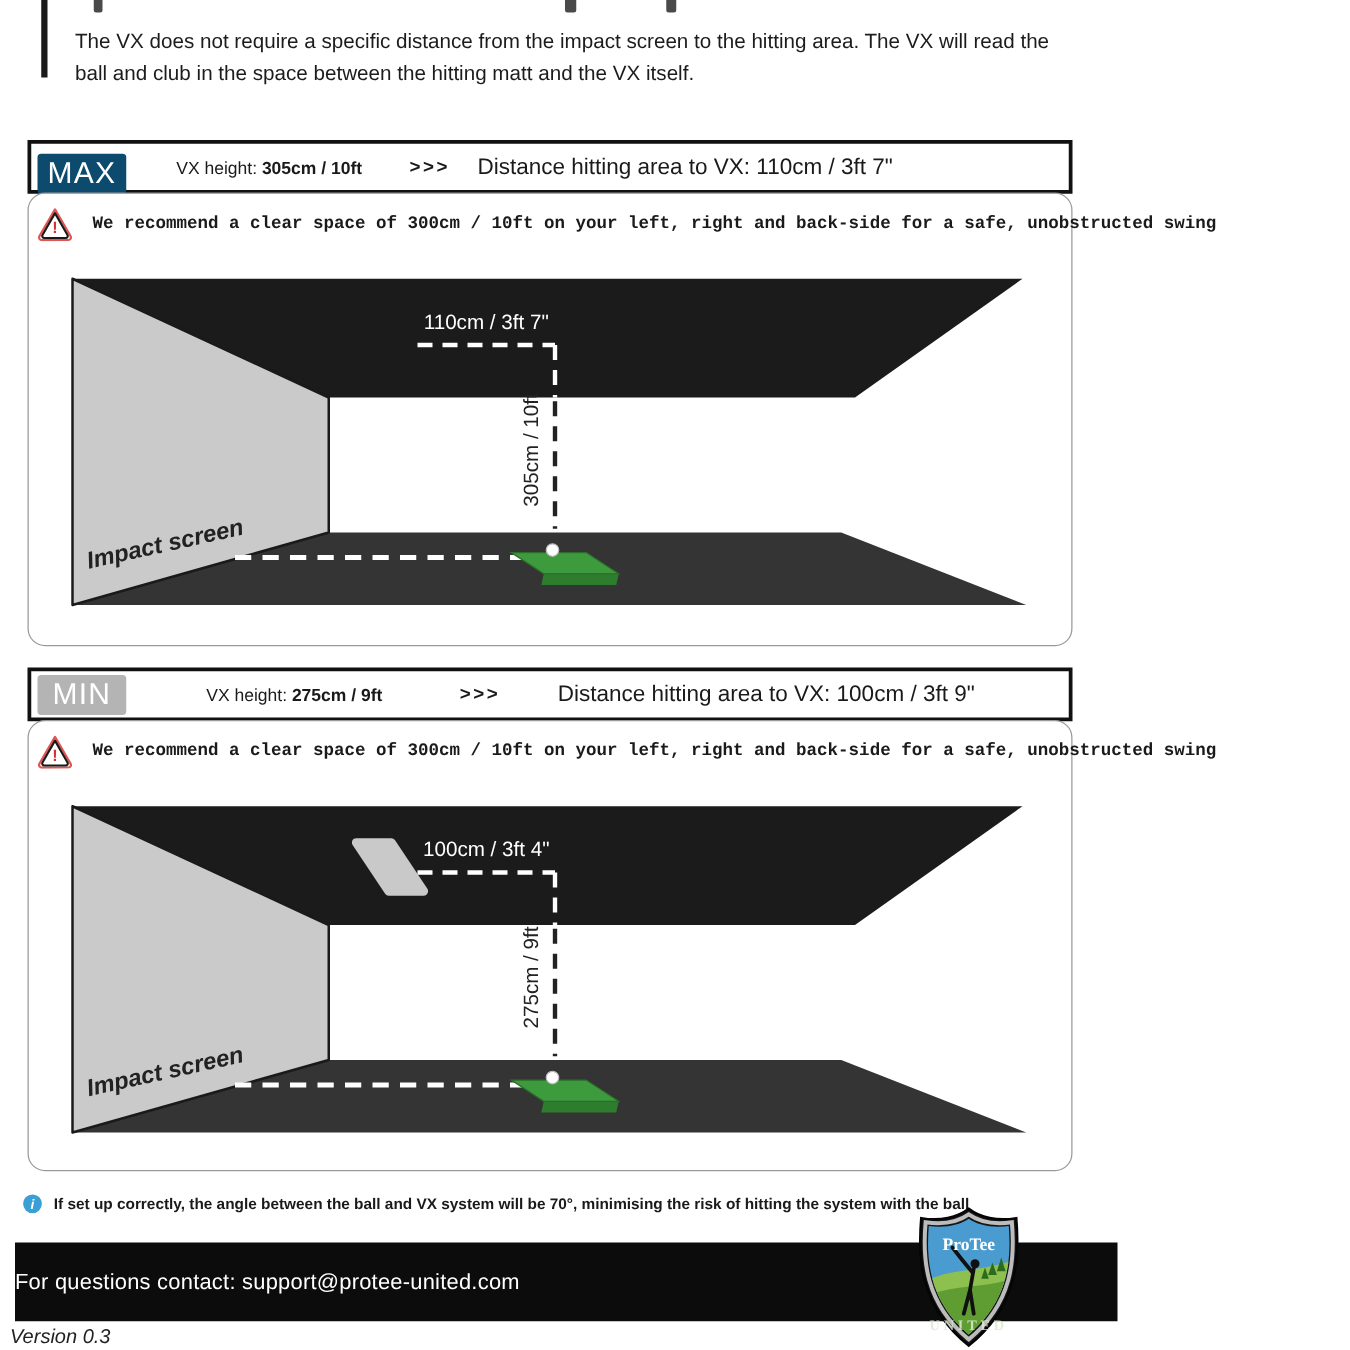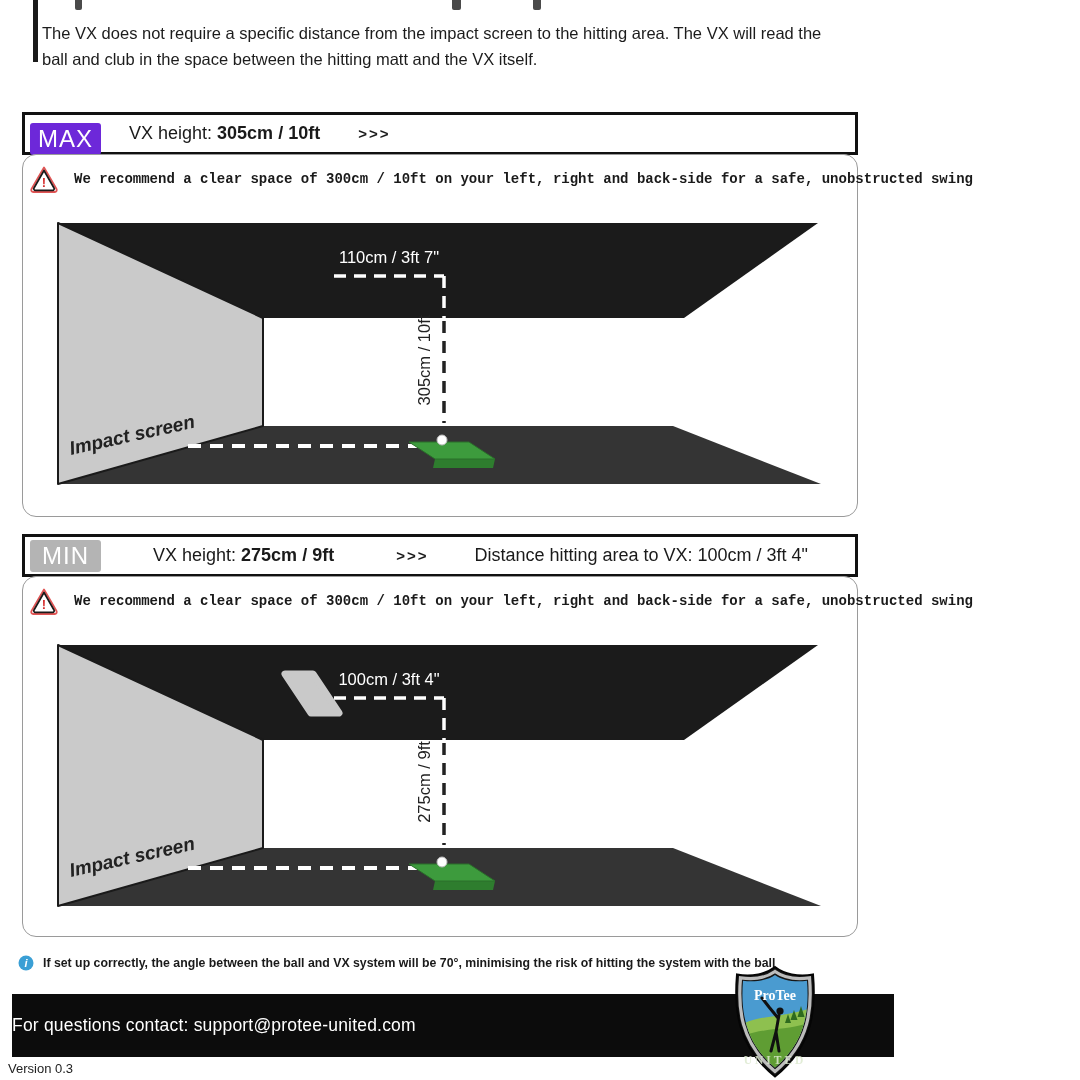--- a/index.html
+++ b/index.html
@@ -4,64 +4,65 @@
 <style>
   html,body{margin:0;padding:0;}
   body{
     width:1080px;height:1080px;position:relative;background:#fff;
     font-family:"Liberation Sans", sans-serif;color:#1a1a1a;overflow:hidden;
   }
   .abs{position:absolute;}
   
   .quote-bar{left:33px;top:0;width:5px;height:62px;background:#1a1a1a;}
   .remnant{top:0;height:10px;background:#4a4a4a;border-radius:0 0 2px 2px;}
-  .intro{left:42px;top:20px;width:806px;font-size:16.5px;line-height:1.6;color:#1c1c1c;}
+  .intro{left:60px;top:20px;width:806px;font-size:16.5px;line-height:1.6;color:#1c1c1c;}
   
   .hdr{left:22px;width:836px;height:43px;border:3px solid #111;background:#fff;
        box-sizing:border-box;display:flex;align-items:center;}
   .badge{margin-left:5px;width:71px;height:32px;border-radius:3px;color:#fff;
          display:flex;align-items:center;justify-content:center;font-size:24px;
          letter-spacing:1px;font-weight:500;}
-  .hv{margin-left:28px;font-size:18px;white-space:nowrap;}
+  .hv{margin-left:40px;font-size:14px;white-space:nowrap;}
   .hv b{font-weight:700;}
   .arrows{margin-left:38px;font-size:15px;font-weight:700;letter-spacing:2px;}
   .dist{margin-left:22px;font-size:18px;white-space:nowrap;}
   
   .panel{left:22px;width:836px;border:1.5px solid #9a9a9a;border-radius:14px;
          background:#fff;box-sizing:border-box;}
   .warn-row{position:absolute;left:6px;top:10px;display:flex;align-items:center;}
   .warn-txt{margin-left:15px;font-size:14px;font-weight:700;color:#1a1a1a;white-space:nowrap;font-family:Liberation Mono, monospace;}
   .diagram{position:absolute;left:0;top:0;width:836px;height:363px;}
   
   .note-row{left:18px;top:955px;display:flex;align-items:center;}
   .note-txt{margin-left:9px;font-size:12.3px;font-weight:700;}
   
   .footer-bar{left:12px;top:994px;width:882px;height:63px;background:#0c0c0c;
               display:flex;align-items:center;justify-content:flex-start;}
   .footer-txt{color:#fff;font-size:17.5px;letter-spacing:.2px;}
   .logo{left:731px;top:964px;width:88px;height:116px;}
-  .version{left:8px;top:1061px;font-size:13px;color:#222;}
+  .version{left:8px;top:1061px;font-size:16px;color:#222;font-style:italic;}
 </style>
 </head>
 <body>
 
 <div class="abs remnant" style="left:75px;width:7px;"></div>
 <div class="abs remnant" style="left:452px;width:9px;"></div>
 <div class="abs remnant" style="left:533px;width:8px;"></div>
 
 <div class="abs quote-bar"></div>
 <div class="abs intro">The VX does not require a specific distance from the impact screen to the hitting area. The VX will read the ball and club in the space between the hitting matt and the VX itself.</div>
 
 <div class="abs hdr" style="top:112px;">
-  <div class="badge" id="badge-0" style="background: #6d28d9; margin-top: 10px;">MAX</div>
+  <div class="badge" id="badge-0" style="background: #0c4a6e; margin-top: 10px;">MAX</div>
   <div class="hv">
     <span>VX height:</span>
     <b>305cm / 10ft</b>
   </div>
   <div class="arrows">&gt;&gt;&gt;</div>
+  <div class="dist">Distance hitting area to VX: 110cm / 3ft 7"</div>
 </div>
 
 <div class="abs panel" style="top:154px;height:363px;">
   <div class="warn-row">
     <svg width="30" height="28" viewBox="0 0 30 28">
       <path d="M15 2.5 L27.5 24 a2 2 0 0 1 -1.7 3 H4.2 a2 2 0 0 1 -1.7 -3 Z" fill="#fff" stroke="#e05555" stroke-width="1.8" stroke-linejoin="round"></path>
       <path d="M15 5.5 L25 23 a1.6 1.6 0 0 1 -1.4 2.4 H6.4 A1.6 1.6 0 0 1 5 23 Z" fill="#fff" stroke="#1a1a1a" stroke-width="1.7" stroke-linejoin="round"></path>
       <text x="15" y="21.5" text-anchor="middle" font-size="13" font-weight="bold" fill="#d63030">!</text>
     </svg>
     <div class="warn-txt">We recommend a clear space of 300cm / 10ft on your left, right and back-side for a safe, unobstructed swing</div>
@@ -83,21 +84,21 @@
     </svg>
 </div>
 
 <div class="abs hdr" style="top:534px;gap:24px;">
   <div class="badge" id="badge-1" style="background: rgb(180, 180, 180);">MIN</div>
   <div class="hv">
     <span>VX height:</span>
     <b>275cm / 9ft</b>
   </div>
   <div class="arrows">&gt;&gt;&gt;</div>
-  <div class="dist">Distance hitting area to VX: 100cm / 3ft 4"</div>
+  <div class="dist">Distance hitting area to VX: 100cm / 3ft 9"</div>
 </div>
 
 <div class="abs panel" style="top:576px;height:361px;">
   <div class="warn-row">
     <svg width="30" height="28" viewBox="0 0 30 28">
       <path d="M15 2.5 L27.5 24 a2 2 0 0 1 -1.7 3 H4.2 a2 2 0 0 1 -1.7 -3 Z" fill="#fff" stroke="#e05555" stroke-width="1.8" stroke-linejoin="round"></path>
       <path d="M15 5.5 L25 23 a1.6 1.6 0 0 1 -1.4 2.4 H6.4 A1.6 1.6 0 0 1 5 23 Z" fill="#fff" stroke="#1a1a1a" stroke-width="1.7" stroke-linejoin="round"></path>
       <text x="15" y="21.5" text-anchor="middle" font-size="13" font-weight="bold" fill="#d63030">!</text>
     </svg>
     <div class="warn-txt">We recommend a clear space of 300cm / 10ft on your left, right and back-side for a safe, unobstructed swing</div>

